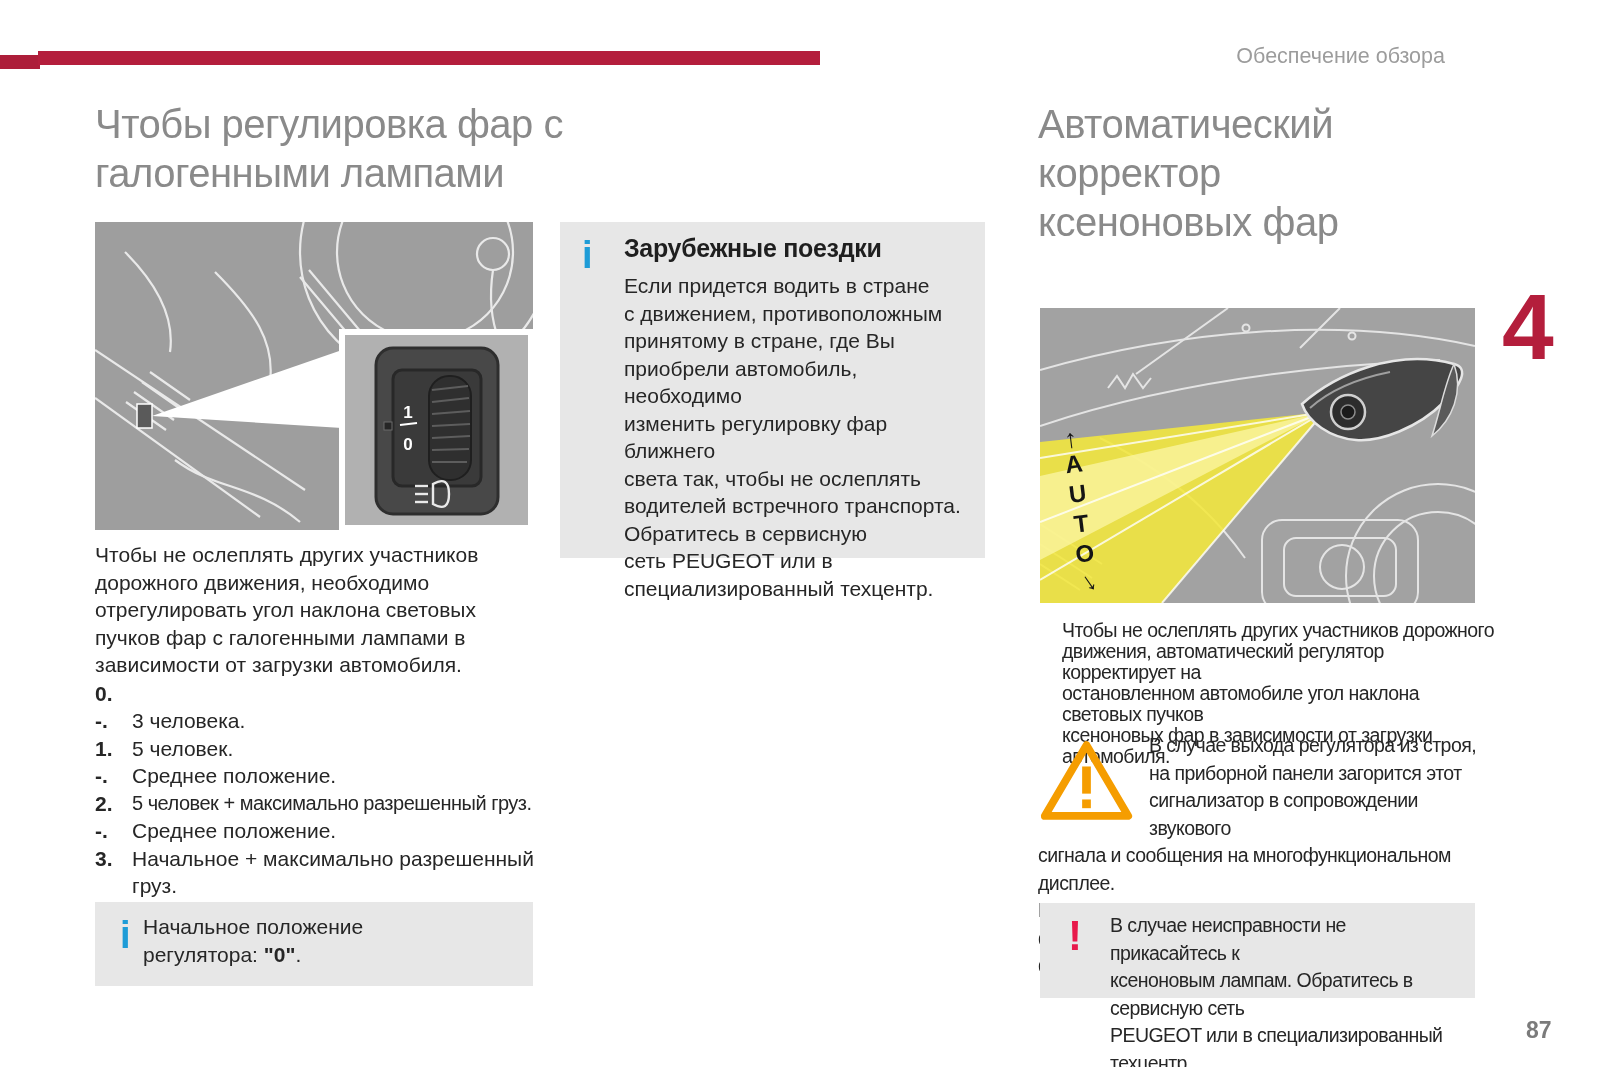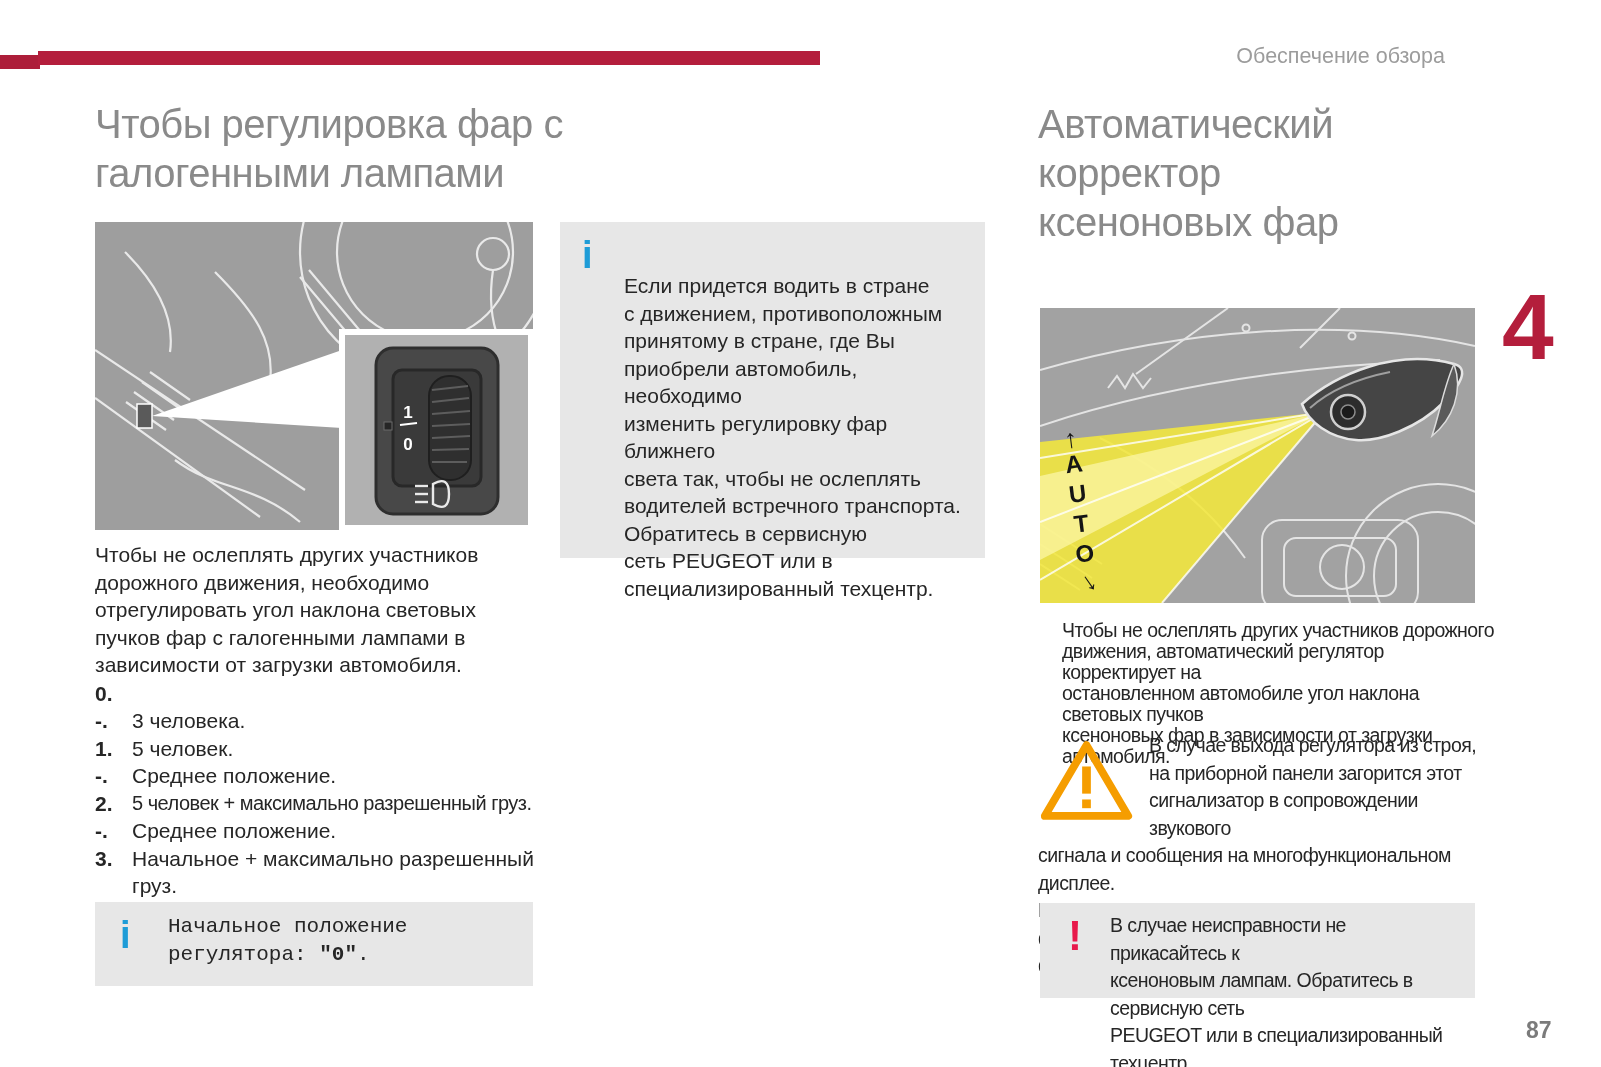--- a/index.html
+++ b/index.html
@@ -153,26 +153,27 @@
     </div>
     <div class="li">
       <span class="mk">3.</span>
       <span class="tx">Начальное + максимально разрешенный груз.</span>
     </div>
   </div>
 </div>
 
 <div class="abs graybox" style="left:95px; top:902px; width:438px; height:84px;">
   <span class="abs info-i" style="left:25px; top:14px;">i</span>
-  <div class="abs body-text" style="left:73px; top:11px; width:350px;font-family:Liberation Mono, monospace;"><span>Начальное положение
+  <div class="abs body-text" style="left:48px; top:11px; width:350px;"><span>Начальное положение
 регулятора: </span><b>"0"</b><span>.</span></div>
 </div>
 
 <div class="abs graybox" style="left:560px; top:222px; width:425px; height:336px;">
   <span class="abs info-i" style="left:22px; top:14px;">i</span>
+  <div class="abs mid-title" style="left:64px; top:12px;">Зарубежные поездки</div>
   <div class="abs body-text" style="left:64px; top:50px; width:350px;">Если придется водить в стране
 с движением, противоположным
 принятому в стране, где Вы
 приобрели автомобиль, необходимо
 изменить регулировку фар ближнего
 света так, чтобы не ослеплять
 водителей встречного транспорта.
 Обратитесь в сервисную
 сеть PEUGEOT или в
 специализированный техцентр.</div>

